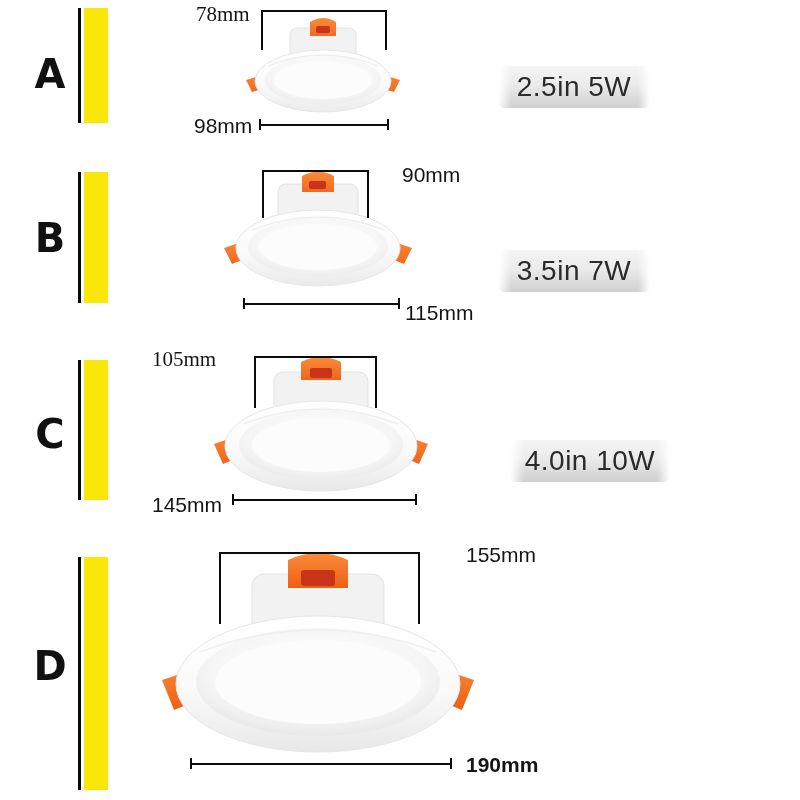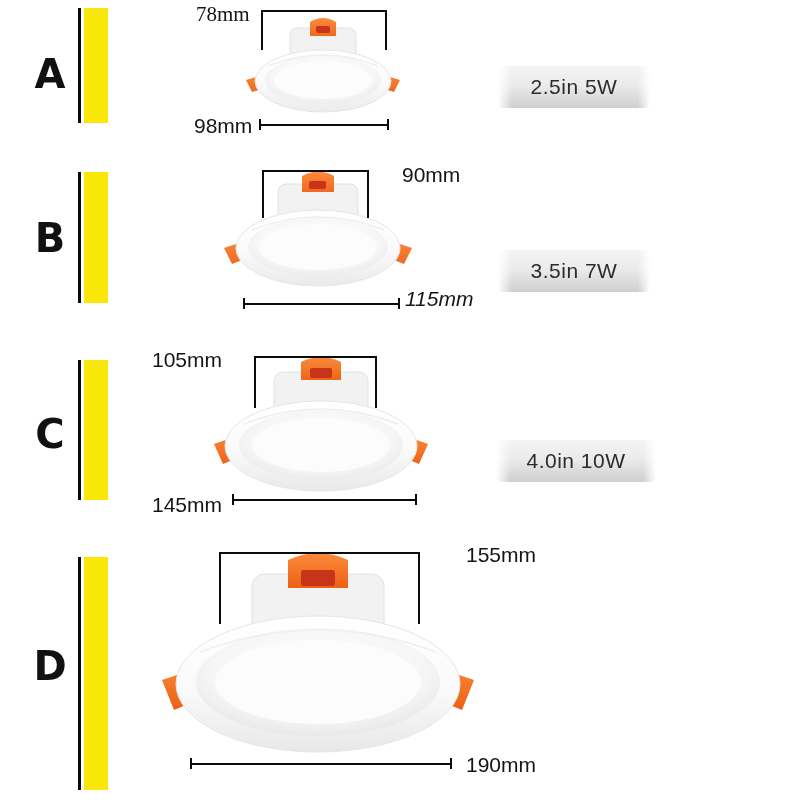--- a/index.html
+++ b/index.html
@@ -61,21 +61,21 @@
     border-radius: 5px;
     background: linear-gradient(180deg,#f4f4f4 0%, #ebebeb 45%, #d9d9d9 80%, #cfcfcf 100%);
     -webkit-mask-image: linear-gradient(90deg, rgba(0,0,0,0) 0%, rgba(0,0,0,1) 9%, rgba(0,0,0,1) 92%, rgba(0,0,0,0) 100%);
     mask-image: linear-gradient(90deg, rgba(0,0,0,0) 0%, rgba(0,0,0,1) 9%, rgba(0,0,0,1) 92%, rgba(0,0,0,0) 100%);
     display: flex;
     align-items: center;
     justify-content: center;
   }
   .badge-text {
     font-family: "Liberation Sans", sans-serif;
-    font-size: 21px;
+    font-size: 28px;
     letter-spacing: 0.5px;
     color: #2b2b2b;
     white-space: nowrap;
   }
 
   
   .dim-label {
     position: absolute;
     font-family: "Liberation Sans", sans-serif;
     font-size: 21px;
@@ -202,21 +202,21 @@
     </div>
 
     <div class="dim-tick" style="left:262px; top:20px; height:48px;"></div>
     <div class="dim-tick" style="left:367px; top:20px; height:48px;"></div>
     <div class="dim-h" style="left:262px; top:20px; width:107px;"></div>
     <div class="dim-label" style="left:402px; top:14px;">90mm</div>
 
     <div class="dim-h" style="left:243px; top:153px; width:157px;"></div>
     <div class="dim-tick" style="left:243px; top:148px; height:11px;"></div>
     <div class="dim-tick" style="left:398px; top:148px; height:11px;"></div>
-    <div class="dim-label" style="left:405px; top:138px;font-style:italic;">115mm</div>
+    <div class="dim-label" style="left:405px; top:152px;">115mm</div>
 
     <div class="badge" style="left:498px; top:100px; width:152px;">
       <span class="badge-text">3.5in 7W</span>
     </div>
   </div>
 
   <div class="row" style="top:336px;height:190px;">
 
     <div class="row-letter" style="left:28px; top:78px; font-size:40px;">C</div>
 
@@ -251,28 +251,28 @@
         <ellipse cx="125" cy="92" rx="96" ry="45" fill="url(#faceC)" stroke="#e6e6e6" stroke-width="1"></ellipse>
         <ellipse cx="125" cy="91" rx="82" ry="35" fill="url(#lensC)"></ellipse>
         <ellipse cx="125" cy="91" rx="69" ry="27" fill="#fcfcfc"></ellipse>
         <path d="M48 70 q77 -30 154 0" fill="none" stroke="#efefef" stroke-width="1.5"></path>
       </svg>
     </div>
 
     <div class="dim-tick" style="left:254px; top:20px; height:52px;"></div>
     <div class="dim-tick" style="left:375px; top:20px; height:52px;"></div>
     <div class="dim-h" style="left:254px; top:20px; width:123px;"></div>
-    <div class="dim-label" style="left:152px; top:13px;">105mm</div>
+    <div class="dim-label" style="left:152px; top:13px;font-family:Liberation Serif, serif;">105mm</div>
 
     <div class="dim-h" style="left:232px; top:163px; width:185px;"></div>
     <div class="dim-tick" style="left:232px; top:158px; height:11px;"></div>
     <div class="dim-tick" style="left:415px; top:158px; height:11px;"></div>
     <div class="dim-label" style="left:152px; top:158px;">145mm</div>
 
-    <div class="badge" style="left:496px; top:104px; width:160px;">
+    <div class="badge" style="left:510px; top:104px; width:160px;">
       <span class="badge-text">4.0in 10W</span>
     </div>
   </div>
 
   <div class="row" style="top:530px;height:270px;">
 
     <div class="row-letter" style="left:28px; top:116px; font-size:40px;">D</div>
 
     <div class="bar-wrap" style="left:78px; top:27px; width:30px; height:233px;">
       <div class="bar-rule"></div>
@@ -310,17 +310,17 @@
     </div>
 
     <div class="dim-tick" style="left:219px; top:22px; height:72px;"></div>
     <div class="dim-tick" style="left:418px; top:22px; height:72px;"></div>
     <div class="dim-h" style="left:219px; top:22px; width:201px;"></div>
     <div class="dim-label" style="left:466px; top:14px;">155mm</div>
 
     <div class="dim-h" style="left:190px; top:763px; width:262px; top:233px;"></div>
     <div class="dim-tick" style="left:190px; top:228px; height:11px;"></div>
     <div class="dim-tick" style="left:450px; top:228px; height:11px;"></div>
-    <div class="dim-label" style="left:466px; top:224px;">190mm</div>
+    <div class="dim-label" style="left:466px; top:224px;font-weight:bold;">190mm</div>
 
   </div>
 
 </div>
 
 </body></html>

